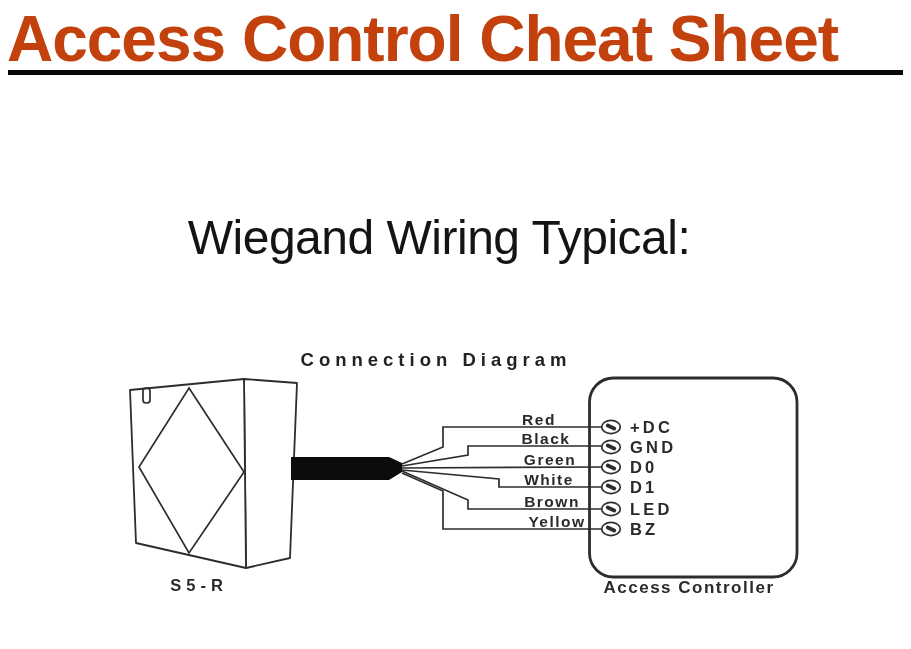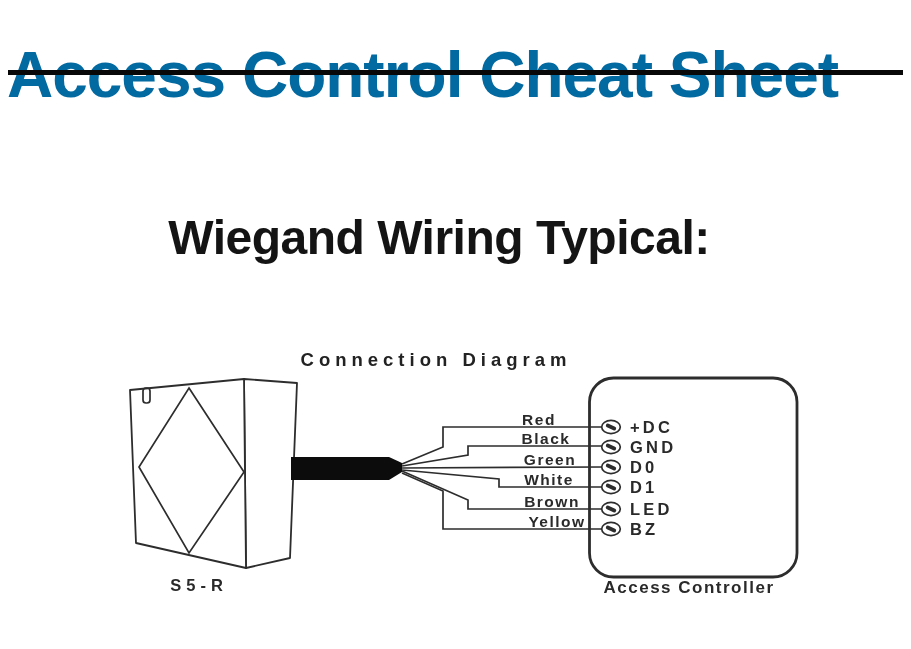--- a/index.html
+++ b/index.html
@@ -13,37 +13,36 @@
     font-family: "Liberation Sans", sans-serif;
   }
   .page-title {
     position: absolute;
     left: 0; top: 2px;
     width: 845px;
     text-align: center;
     font-size: 64px;
     font-weight: bold;
     letter-spacing: -1px;
-    color: #0369a1;
+    color: #c2410c;
     white-space: nowrap;
-    margin-top: 36px;
   }
   .title-underline {
     position: absolute;
     left: 8px; top: 70px;
     width: 895px; height: 5px;
     background: #080808;
   }
   .section-subtitle {
     position: absolute;
     left: 0; top: 210px;
     width: 878px;
     text-align: center;
     font-size: 48px;
-    font-weight: bold;
+    font-weight: normal;
     letter-spacing: -0.5px;
     color: #141414;
     white-space: nowrap;
   }
   .diagram-canvas {
     position: absolute;
     left: 0; top: 0;
     width: 911px; height: 649px;
   }
   .ink-stroke { stroke: #2d2d2d; fill: none; stroke-width: 1.7px; }

